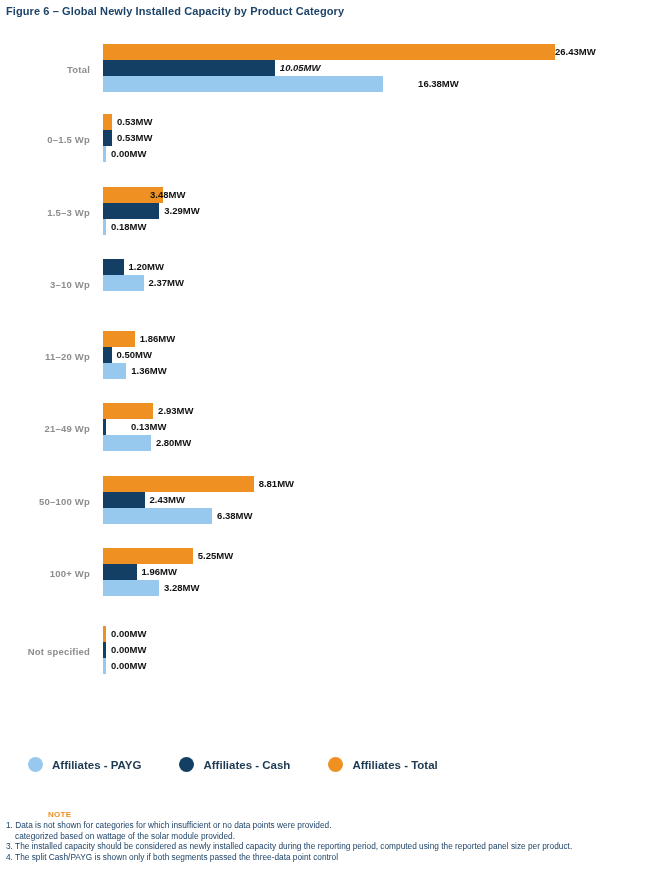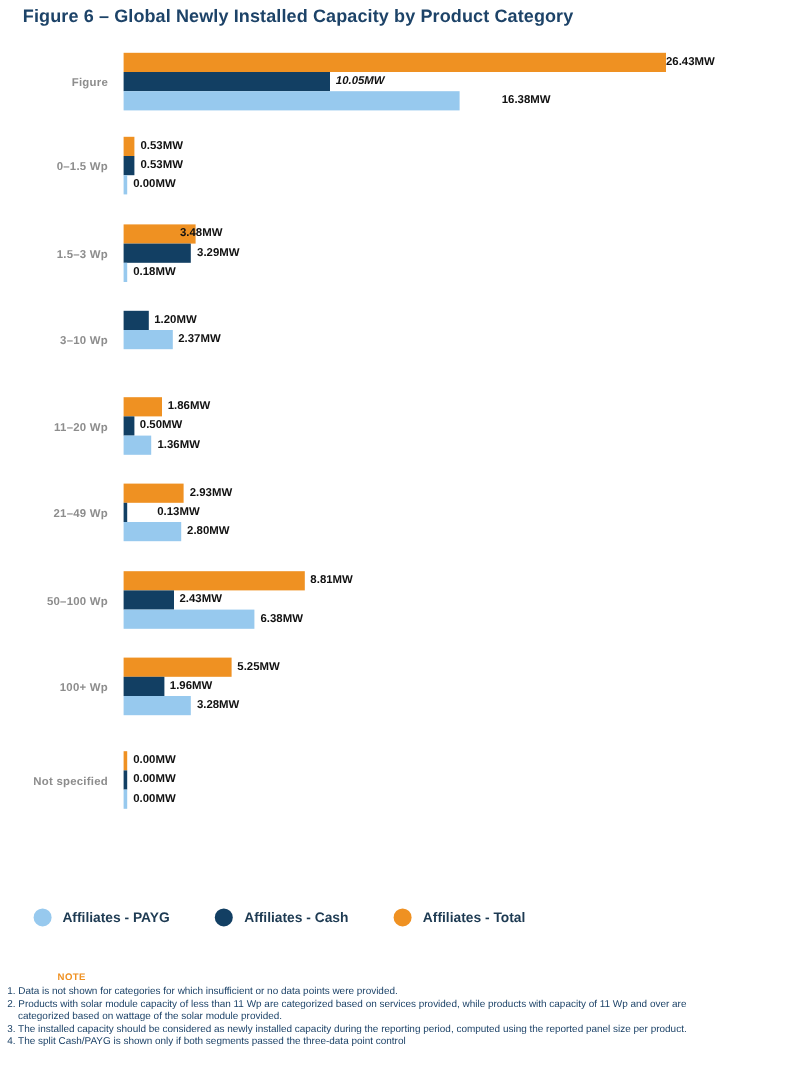--- a/index.html
+++ b/index.html
@@ -12,23 +12,23 @@
     height: 888px;
     font-family: "Liberation Sans", sans-serif;
     position: relative;
     overflow: hidden;
     color: #1c3d5c;
   }
 
   
   .fig-title {
     position: absolute;
-    left: 19px;
+    left: 6px;
     top: 5px;
-    font-size: 15px;
+    font-size: 11px;
     font-weight: bold;
     letter-spacing: 0.1px;
     color: #1d4368;
     white-space: nowrap;
   }
 
   
   .chart {
     position: absolute;
     left: 0;
@@ -143,21 +143,21 @@
     padding-left: 9px;
   }
 </style>
 </head>
 <body>
 
 <div class="fig-title">Figure 6 – Global Newly Installed Capacity by Product Category</div>
 
 <div class="chart" id="chart">
     <div class="group" style="top: 0px;">
-      <div class="cat-label">Figure</div>
+      <div class="cat-label">Total</div>
       <div class="bars">
         <div class="bar-row">
           <div class="bar total" title="Affiliates - Total: 26.43MW" style="width: 451.953px;"></div>
           <div class="bar-value" style="left: 447px;">26.43MW</div>
         </div>
         <div class="bar-row">
           <div class="bar cash" title="Affiliates - Cash: 10.05MW" style="width: 171.855px;"></div>
           <div class="bar-value" style="left: 171.855px; font-style: italic;">10.05MW</div>
         </div>
         <div class="bar-row">
@@ -312,18 +312,17 @@
     <div class="legend-item">
       <span class="legend-dot" style="background: rgb(239, 145, 34);"></span>
       <span class="legend-label">Affiliates - Total</span>
     </div>
   </div>
 
 <div class="notes">
   <div class="notes-head">NOTE</div>
   <div id="notes-lines">
       <div class="note-line">1. Data is not shown for categories for which insufficient or no data points were provided.</div>
-      <div class="note-line">2. Products with solar module capacity of less than 11 Wp are categorized based on services provided, while products with capacity of 11 Wp and over are</div>
       <div class="note-line indent">categorized based on wattage of the solar module provided.</div>
       <div class="note-line">3. The installed capacity should be considered as newly installed capacity during the reporting period, computed using the reported panel size per product.</div>
       <div class="note-line">4. The split Cash/PAYG is shown only if both segments passed the three-data point control</div>
     </div>
 </div>
 
 </body></html>

